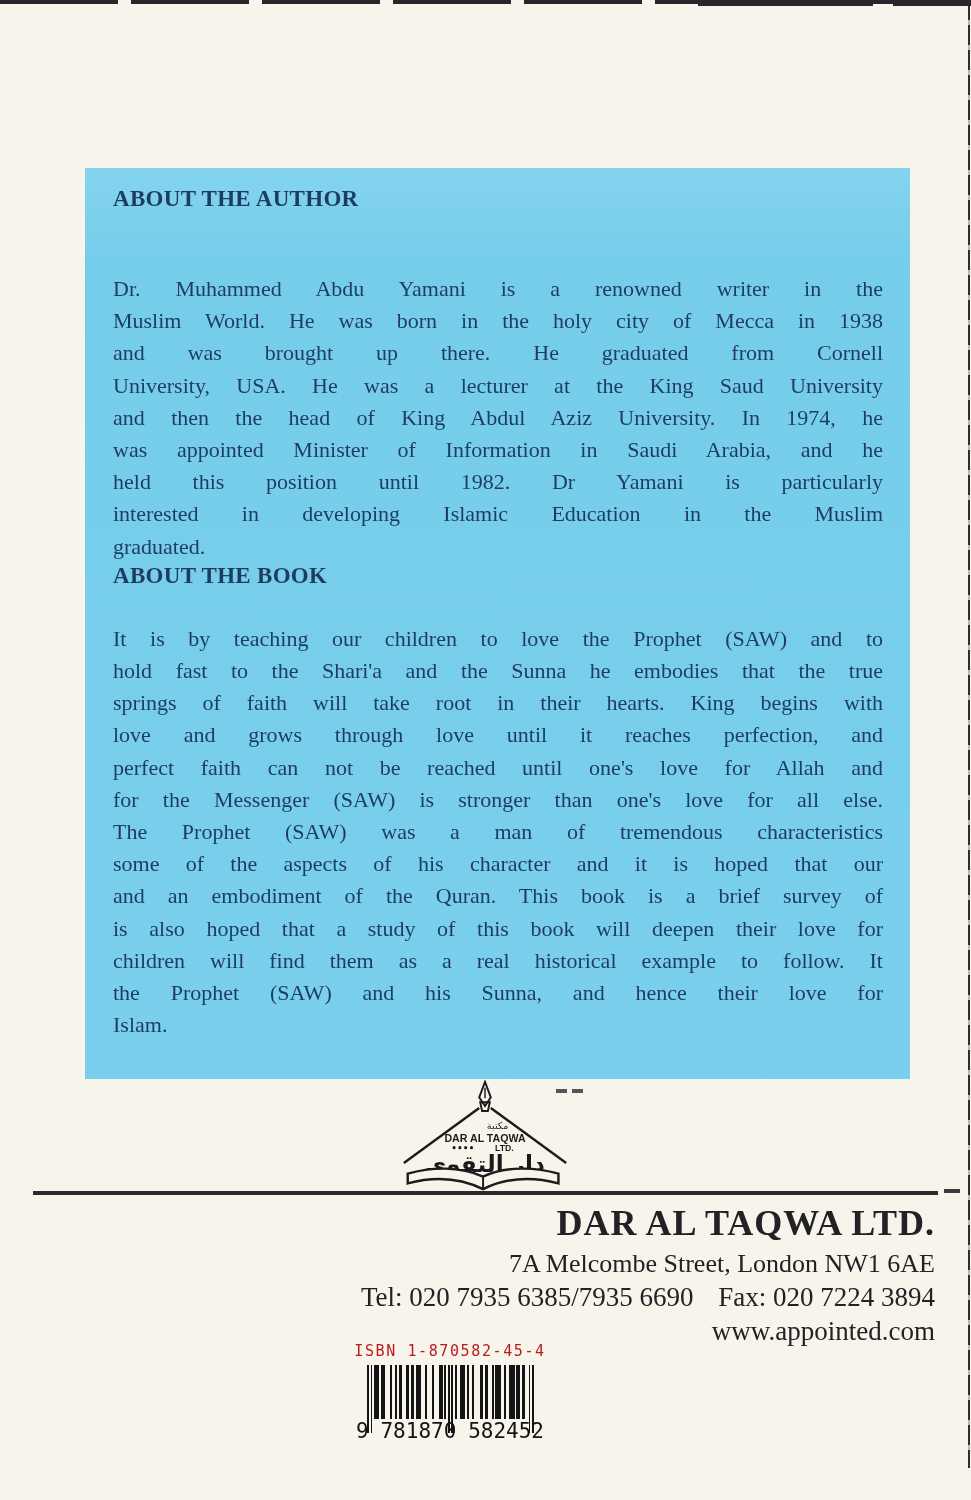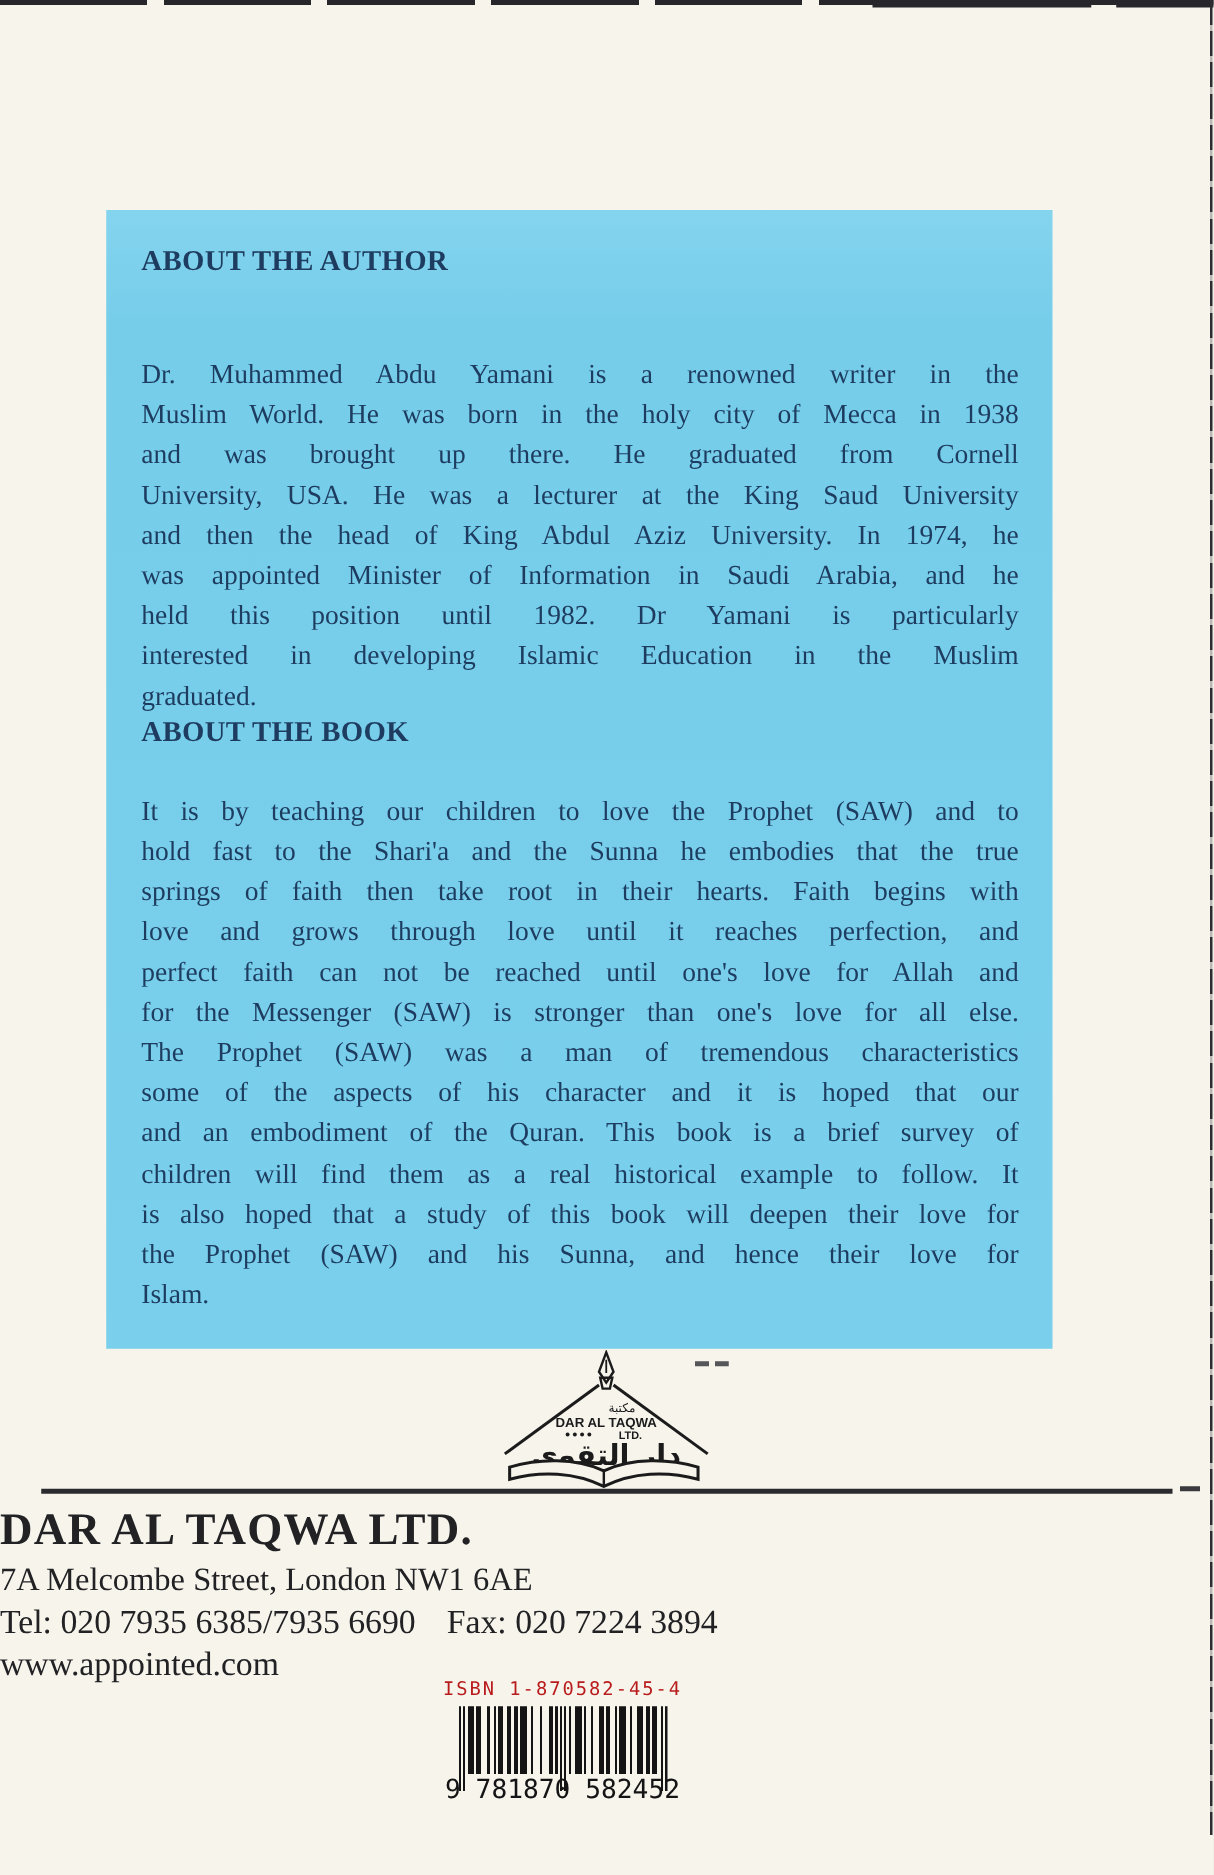--- a/index.html
+++ b/index.html
@@ -6,41 +6,41 @@
   .page{position:relative;width:971px;height:1500px;background:#f7f4ec;overflow:hidden;
         font-family:"Liberation Serif","DejaVu Serif",serif;}
   
   .top-edge{position:absolute;top:0;left:0;right:0;height:4px;
         background:repeating-linear-gradient(90deg,#26262b 0 118px,rgba(38,38,43,0) 118px 131px);}
   .top-edge-thick{position:absolute;top:0;left:698px;width:175px;height:6px;background:#26262b;}
   .top-edge-thick2{position:absolute;top:0;left:893px;width:78px;height:6px;background:#26262b;}
   .right-edge{position:absolute;top:0;right:1px;width:2px;height:1468px;
         background:repeating-linear-gradient(180deg,#2c2c31 0 20px,rgba(44,44,49,.3) 20px 25px);}
   
-  .panel{position:absolute;left:85px;top:168px;width:757px;height:911px;box-sizing:border-box;
-        padding:28px 27px 0 28px;color:#1d3c5f;
+  .panel{position:absolute;left:85px;top:168px;width:825px;height:911px;box-sizing:border-box;
+        padding:18px 27px 0 28px;color:#1d3c5f;
         background:linear-gradient(180deg,#84d4ee 0%,#76cdea 10%,#79cfec 100%);}
   .panel h2{font-size:23px;font-weight:bold;letter-spacing:.3px;margin:0;line-height:26px;}
   .para{font-size:22px;line-height:32.2px;}
   .para-author{margin-top:61px;}
   .h2-book{margin-top:36px;}
   .para-book{margin-top:34px;}
   .jline{text-align:justify;text-align-last:justify;}
   .jline.last{text-align-last:left;}
   
   .artifact-dashes{position:absolute;left:556px;top:1089px;width:27px;height:4px;
         background:repeating-linear-gradient(90deg,#55555a 0 11px,transparent 11px 16px);}
   
   .logo{position:absolute;left:395px;top:1080px;width:180px;height:84px;}
   .logo svg{display:block;}
   
   .rule{position:absolute;left:33px;top:1191px;width:905px;height:4px;background:#2b2b2f;}
   .rule-tip{position:absolute;left:944px;top:1189px;width:16px;height:4px;background:#3a3a3e;}
   
-  .pub{position:absolute;left:0;top:1203px;width:935px;text-align:left;color:#222225;}
+  .pub{position:absolute;left:0;top:1203px;width:935px;text-align:right;color:#222225;}
   .pub-name{font-size:36px;font-weight:bold;letter-spacing:1px;line-height:40px;}
   .pub-address{font-size:26px;margin-top:6px;line-height:30px;}
   .pub-telfax{font-size:27px;margin-top:3px;line-height:31px;}
   .pub-telfax span + span{margin-left:18px;}
   .pub-web{font-size:27px;margin-top:3px;line-height:31px;}
   
   .isbn-block{position:absolute;left:350px;top:1342px;width:200px;}
   .isbn-label{font-family:"DejaVu Sans Mono","Liberation Mono",monospace;font-size:15px;
         letter-spacing:1.6px;color:#b91c1c;text-align:center;white-space:nowrap;}
   #barcode{display:block;margin:5px auto 0;}
@@ -67,29 +67,29 @@
         <div class="jline">and then the head of King Abdul Aziz University. In 1974, he</div>
         <div class="jline">was appointed Minister of Information in Saudi Arabia, and he</div>
         <div class="jline">held this position until 1982. Dr Yamani is particularly</div>
         <div class="jline">interested in developing Islamic Education in the Muslim</div>
         <div class="jline last">graduated.</div>
       </div>
     <h2 class="h2-book">ABOUT THE BOOK</h2>
     <div class="para para-book">
         <div class="jline">It is by teaching our children to love the Prophet (SAW) and to</div>
         <div class="jline">hold fast to the Shari'a and the Sunna he embodies that the true</div>
-        <div class="jline">springs of faith then take root in their hearts. Faith begins with</div>
+        <div class="jline">springs of faith will take root in their hearts. King begins with</div>
         <div class="jline">love and grows through love until it reaches perfection, and</div>
         <div class="jline">perfect faith can not be reached until one's love for Allah and</div>
         <div class="jline">for the Messenger (SAW) is stronger than one's love for all else.</div>
         <div class="jline">The Prophet (SAW) was a man of tremendous characteristics</div>
         <div class="jline">some of the aspects of his character and it is hoped that our</div>
         <div class="jline">and an embodiment of the Quran. This book is a brief survey of</div>
+        <div class="jline">is also hoped that a study of this book will deepen their love for</div>
         <div class="jline">children will find them as a real historical example to follow. It</div>
-        <div class="jline">is also hoped that a study of this book will deepen their love for</div>
         <div class="jline">the Prophet (SAW) and his Sunna, and hence their love for</div>
         <div class="jline last">Islam.</div>
       </div>
   </section>
 
   <div class="artifact-dashes"></div>
 
   <div class="logo">
     <svg viewBox="0 0 180 118" width="180" height="114" fill="none" stroke="#1b1b1b">
       <g>

